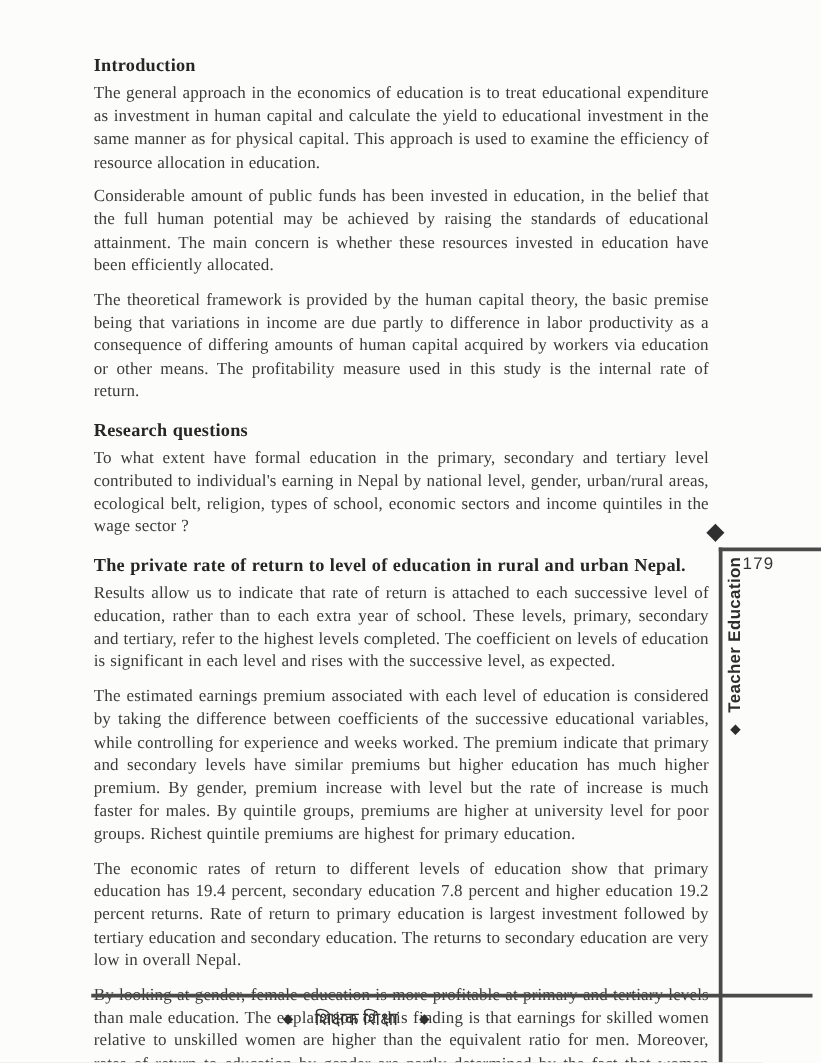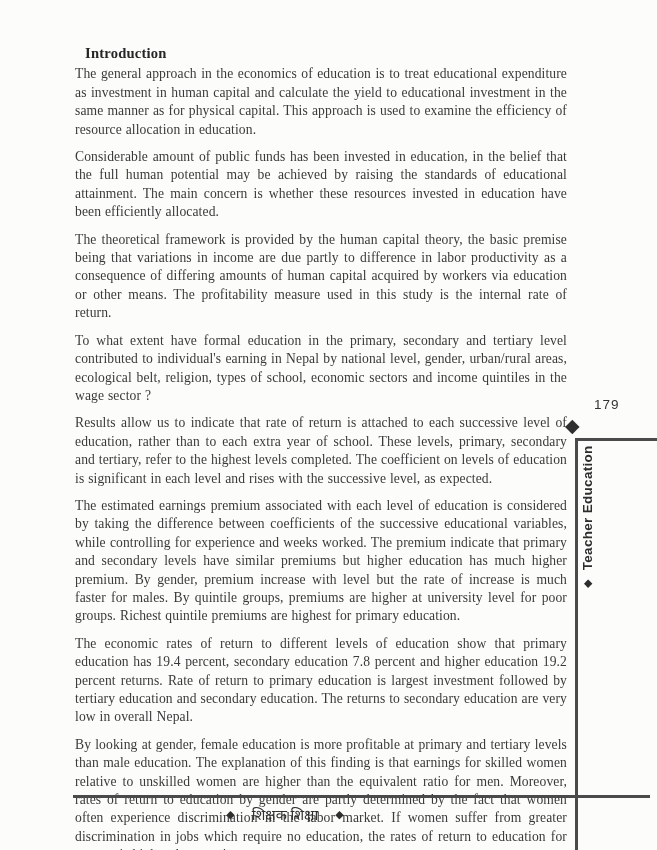--- a/index.html
+++ b/index.html
@@ -28,30 +28,30 @@
     letter-spacing:0.1px;
   }
   .h{
     font-weight:bold;
     color:var(--heading-ink);
     font-size:14.6px;
     margin:13px 0 3px 0;
     text-align:left;
     letter-spacing:0.2px;
   }
-  .text-col .h:first-child{margin-top:0;margin-left:10px;}
+  .text-col .h:first-child{margin-top:0;}
   .p{margin:0 0 9px 0;}
   
   .corner-diamond{
     position:absolute;left:565px;top:416px;
     font-size:19px;line-height:19px;color:#2f2f2f;
     font-family:"DejaVu Sans", sans-serif;
   }
   .page-num{
-    position:absolute;left:594px;top:397px;
+    position:absolute;left:594px;top:443px;
     font-family:"Liberation Sans", sans-serif;
     font-size:13.5px;color:#333;
     letter-spacing:1px;
   }
   .corner-hline{
     position:absolute;left:575px;top:438px;
     width:82px;height:2.5px;background:var(--line);
   }
   .side-vline{
     position:absolute;left:575px;top:438px;
@@ -83,21 +83,23 @@
 </head>
 <body>
 
 <div class="page">
 
   <main class="text-col">
     <h2 class="h">Introduction</h2>
     <p class="p">The general approach in the economics of education is to treat educational expenditure as investment in human capital and calculate the yield to educational investment in the same manner as for physical capital. This approach is used to examine the efficiency of resource allocation in education.</p>
     <p class="p">Considerable amount of public funds has been invested in education, in the belief that the full human potential may be achieved by raising the standards of educational attainment. The main concern is whether these resources invested in education have been efficiently allocated.</p>
     <p class="p">The theoretical framework is provided by the human capital theory, the basic premise being that variations in income are due partly to difference in labor productivity as a consequence of differing amounts of human capital acquired by workers via education or other means. The profitability measure used in this study is the internal rate of return.</p>
+    <h2 class="h">Research questions</h2>
     <p class="p">To what extent have formal education in the primary, secondary and tertiary level contributed to individual's earning in Nepal by national level, gender, urban/rural areas, ecological belt, religion, types of school, economic sectors and income quintiles in the wage sector ?</p>
+    <h2 class="h">The private rate of return to level of education in rural and urban Nepal.</h2>
     <p class="p">Results allow us to indicate that rate of return is attached to each successive level of education, rather than to each extra year of school. These levels, primary, secondary and tertiary, refer to the highest levels completed. The coefficient on levels of education is significant in each level and rises with the successive level, as expected.</p>
     <p class="p">The estimated earnings premium associated with each level of education is considered by taking the difference between coefficients of the successive educational variables, while controlling for experience and weeks worked. The premium indicate that primary and secondary levels have similar premiums but higher education has much higher premium. By gender, premium increase with level but the rate of increase is much faster for males. By quintile groups, premiums are higher at university level for poor groups. Richest quintile premiums are highest for primary education.</p>
     <p class="p">The economic rates of return to different levels of education show that primary education has 19.4 percent, secondary education 7.8 percent and higher education 19.2 percent returns. Rate of return to primary education is largest investment followed by tertiary education and secondary education. The returns to secondary education are very low in overall Nepal.</p>
     <p class="p">By looking at gender, female education is more profitable at primary and tertiary levels than male education. The explanation of this finding is that earnings for skilled women relative to unskilled women are higher than the equivalent ratio for men. Moreover, rates of return to education by gender are partly determined by the fact that women often experience discrimination in the labor market. If women suffer from greater discrimination in jobs which require no education, the rates of return to education for women is higher than men's.</p>
   </main>
 
   <span class="corner-diamond">◆</span>
   <span class="page-num">179</span>
   <div class="corner-hline"></div>
   <div class="side-vline"></div>

